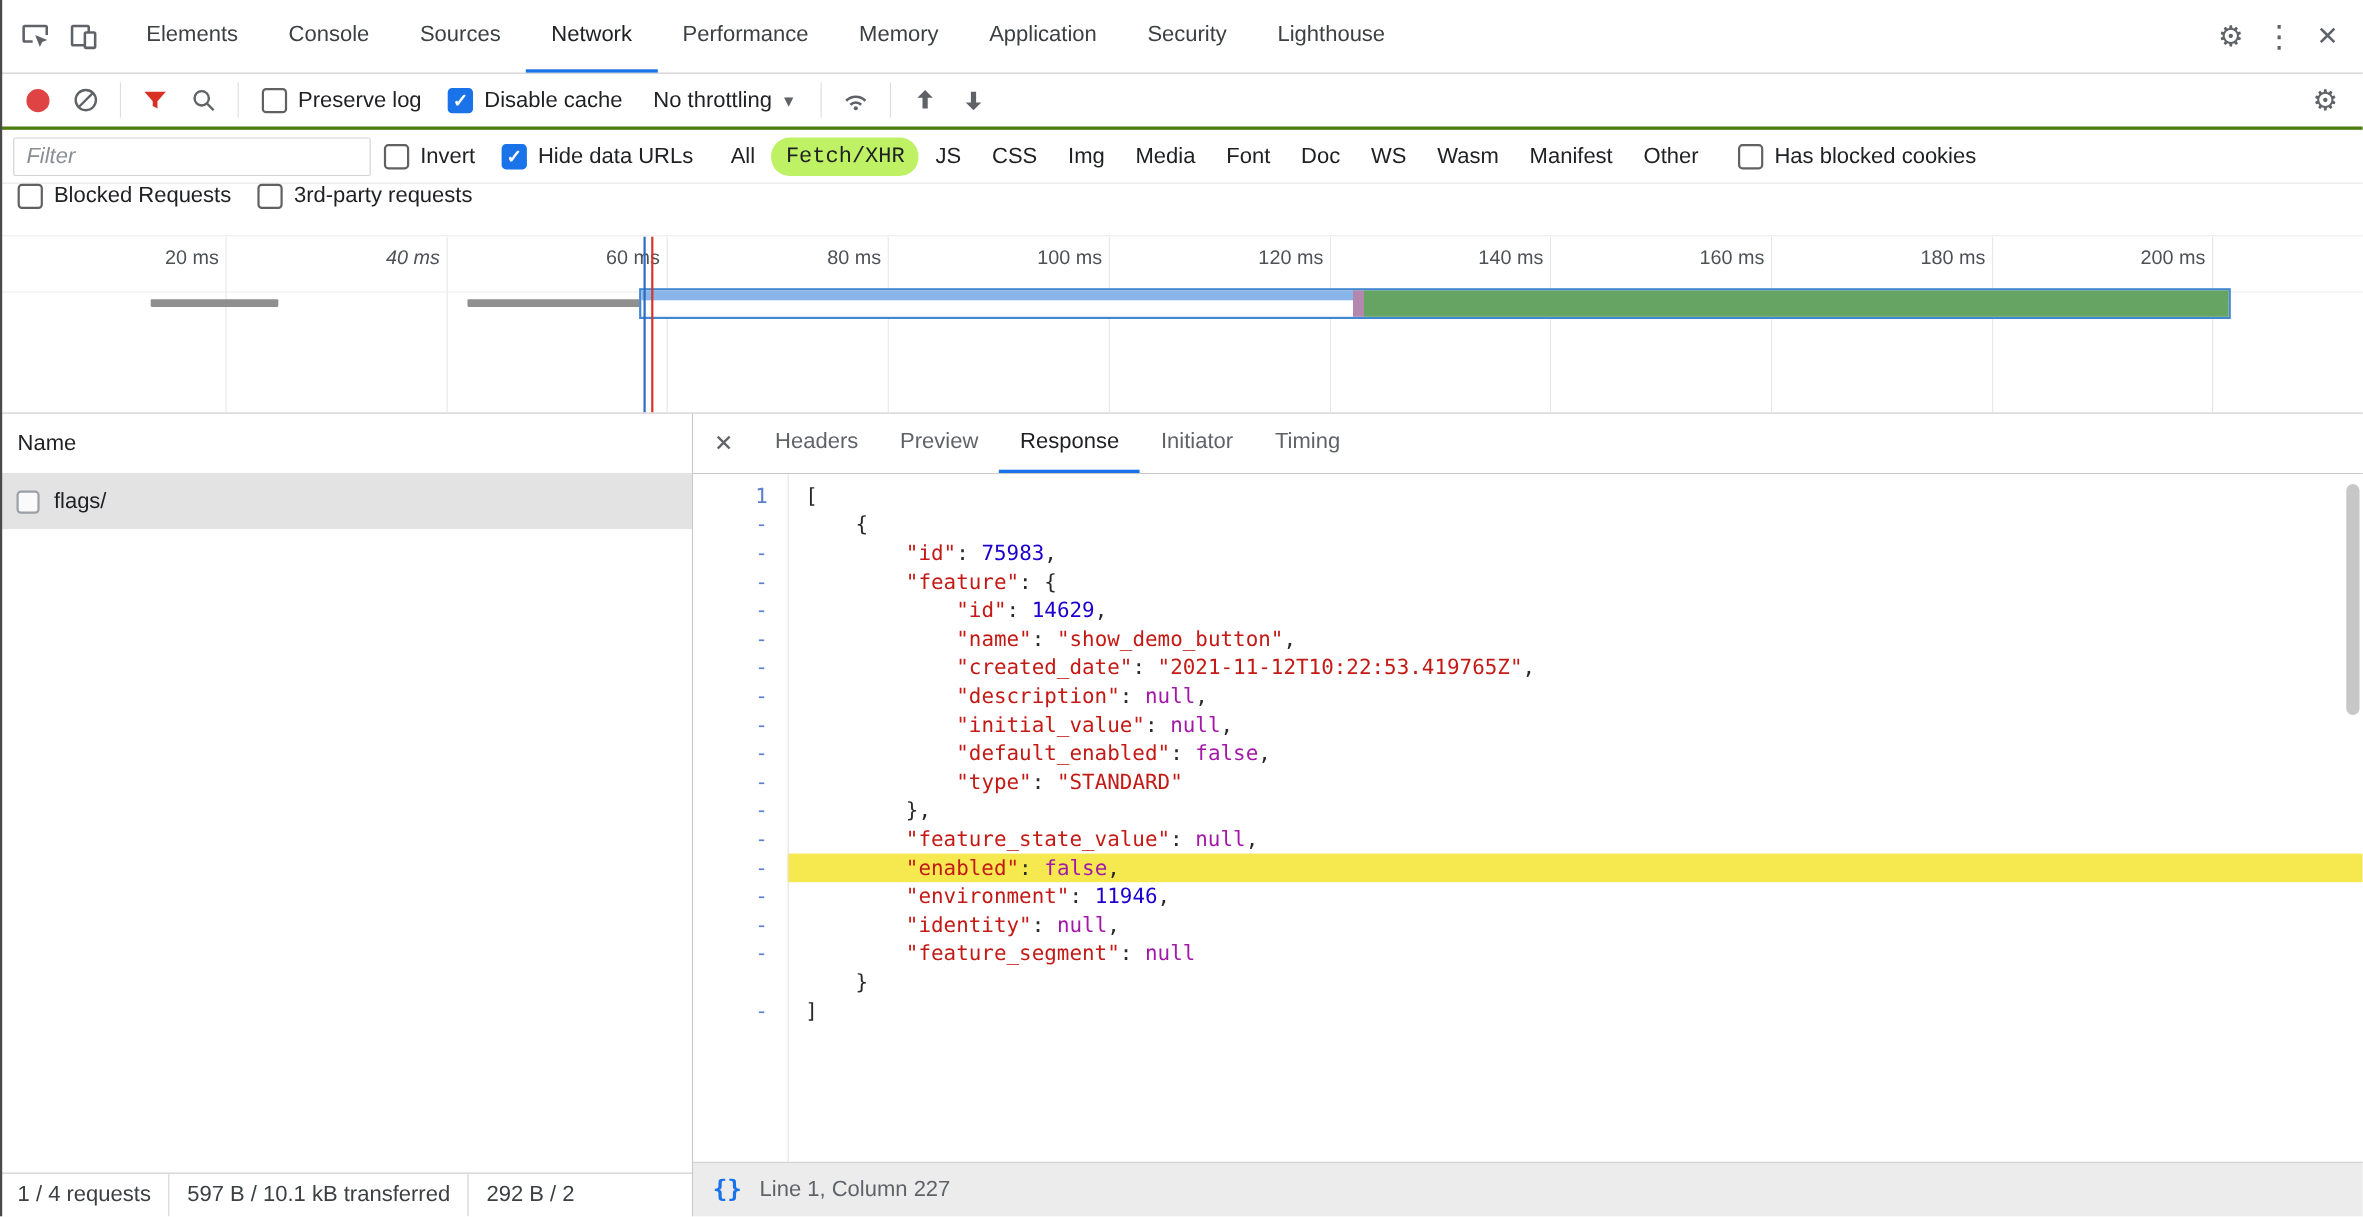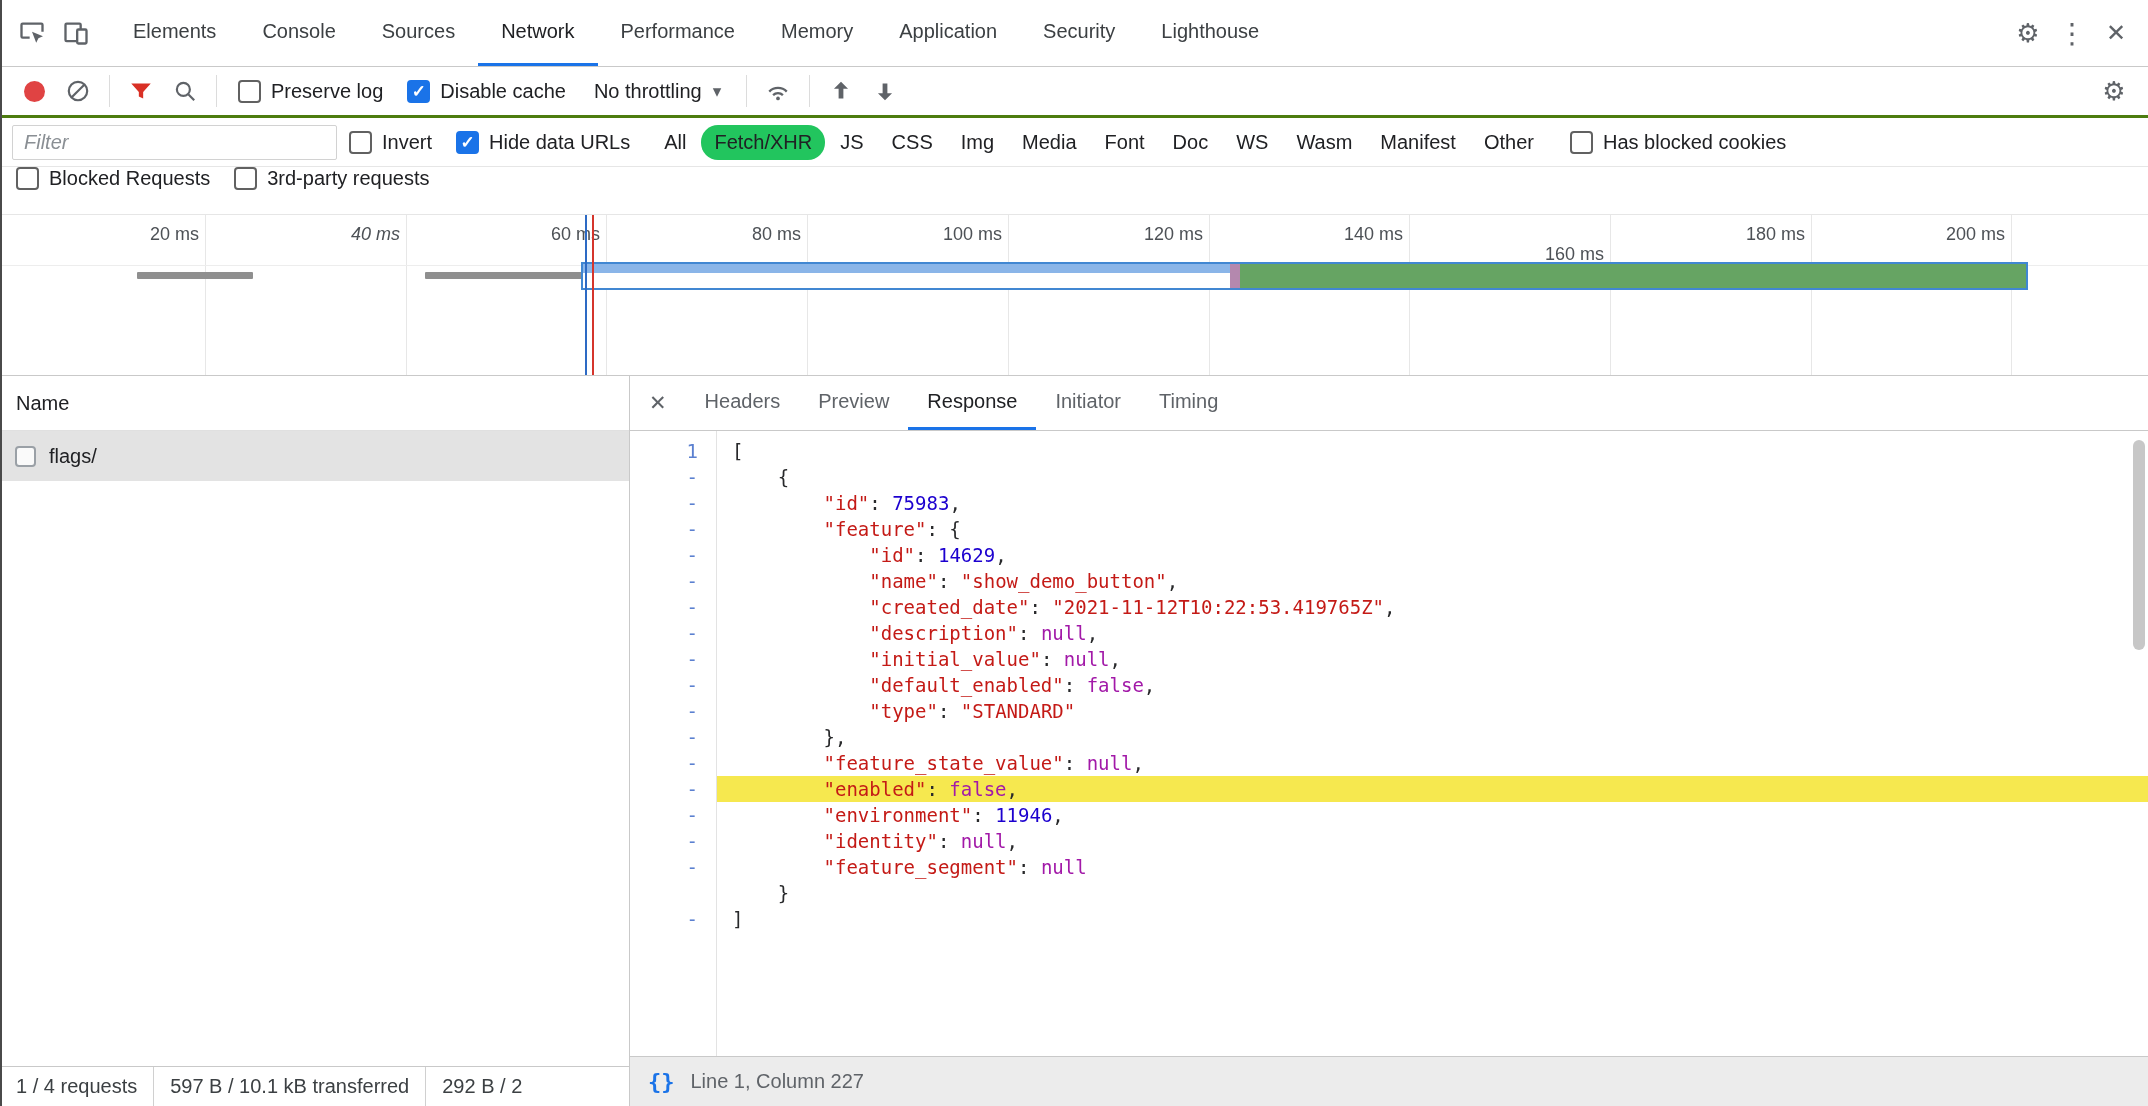--- a/index.html
+++ b/index.html
@@ -27,21 +27,21 @@
   .cb-label{font-size:20px;color:#202124;white-space:nowrap;}
   .dropdown{display:flex;align-items:center;gap:11px;font-size:20px;color:#202124;margin:0 16px;cursor:pointer;white-space:nowrap;}
   .caret{color:#5f6368;font-size:17px;}
 
   
   .filterrow{height:49px;border-bottom:1px solid #e6e6e6;display:flex;align-items:center;padding:0 12px;}
   .filter-input{width:325px;height:35px;border:1px solid #d2d2d2;border-radius:2px;font-size:20px;padding:0 11px;color:#202124;font-family:inherit;outline:none;font-style:italic;}
   .filter-input::placeholder{color:#8a8f94;}
   .chips{display:flex;align-items:center;margin-left:8px;text-align:center;}
   .chip{font-size:20px;color:#202124;padding:6px 13px;border-radius:17px;margin:0 1px;cursor:pointer;white-space:nowrap;}
-  .chip.active{background:#22c55e;}
+  .chip.active{background:#bef264;font-family:Liberation Mono, monospace;}
 
   
   .reqfilterrow{height:48px;border-bottom:1px solid #e6e6e6;display:flex;align-items:flex-start;padding:0 4px;}
 
   
   .timeline{height:161px;border-bottom:1px solid #c9c9c9;position:relative;background:#fff;overflow:hidden;}
   .gridline{position:absolute;top:0;bottom:0;width:1px;background:#e7e7e7;}
   .tick-label{position:absolute;top:9px;width:120px;text-align:right;font-size:18px;color:#4d5156;}
   .ruler-line{position:absolute;left:0;right:0;top:50px;height:1px;background:#ededed;}
   .ov-bar{position:absolute;height:7px;background:#8f8f8f;border-radius:1px;top:57px;}
@@ -232,21 +232,21 @@
       <div class="tick-label" style="left: 480px;">60 ms</div>
       <div class="gridline" style="left: 807px;"></div>
       <div class="tick-label" style="left: 681px;">80 ms</div>
       <div class="gridline" style="left: 1008px;"></div>
       <div class="tick-label" style="left: 882px;">100 ms</div>
       <div class="gridline" style="left: 1209px;"></div>
       <div class="tick-label" style="left: 1083px;">120 ms</div>
       <div class="gridline" style="left: 1409px;"></div>
       <div class="tick-label" style="left: 1283px;">140 ms</div>
       <div class="gridline" style="left: 1610px;"></div>
-      <div class="tick-label" style="left: 1484px; margin-top: 20px;">160 ms</div>
+      <div class="tick-label" style="left: 1484px;">160 ms</div>
       <div class="gridline" style="left: 1811px;"></div>
       <div class="tick-label" style="left: 1685px;">180 ms</div>
       <div class="gridline" style="left: 2011px;"></div>
       <div class="tick-label" style="left: 1885px;">200 ms</div>
     </div>
   <div class="ruler-line"></div>
   <div class="ov-bar" style="left:137px;width:116px;"></div>
   <div class="ov-bar" style="left:425px;width:174px;"></div>
   <div class="main-bar">
     <div class="band"></div>

